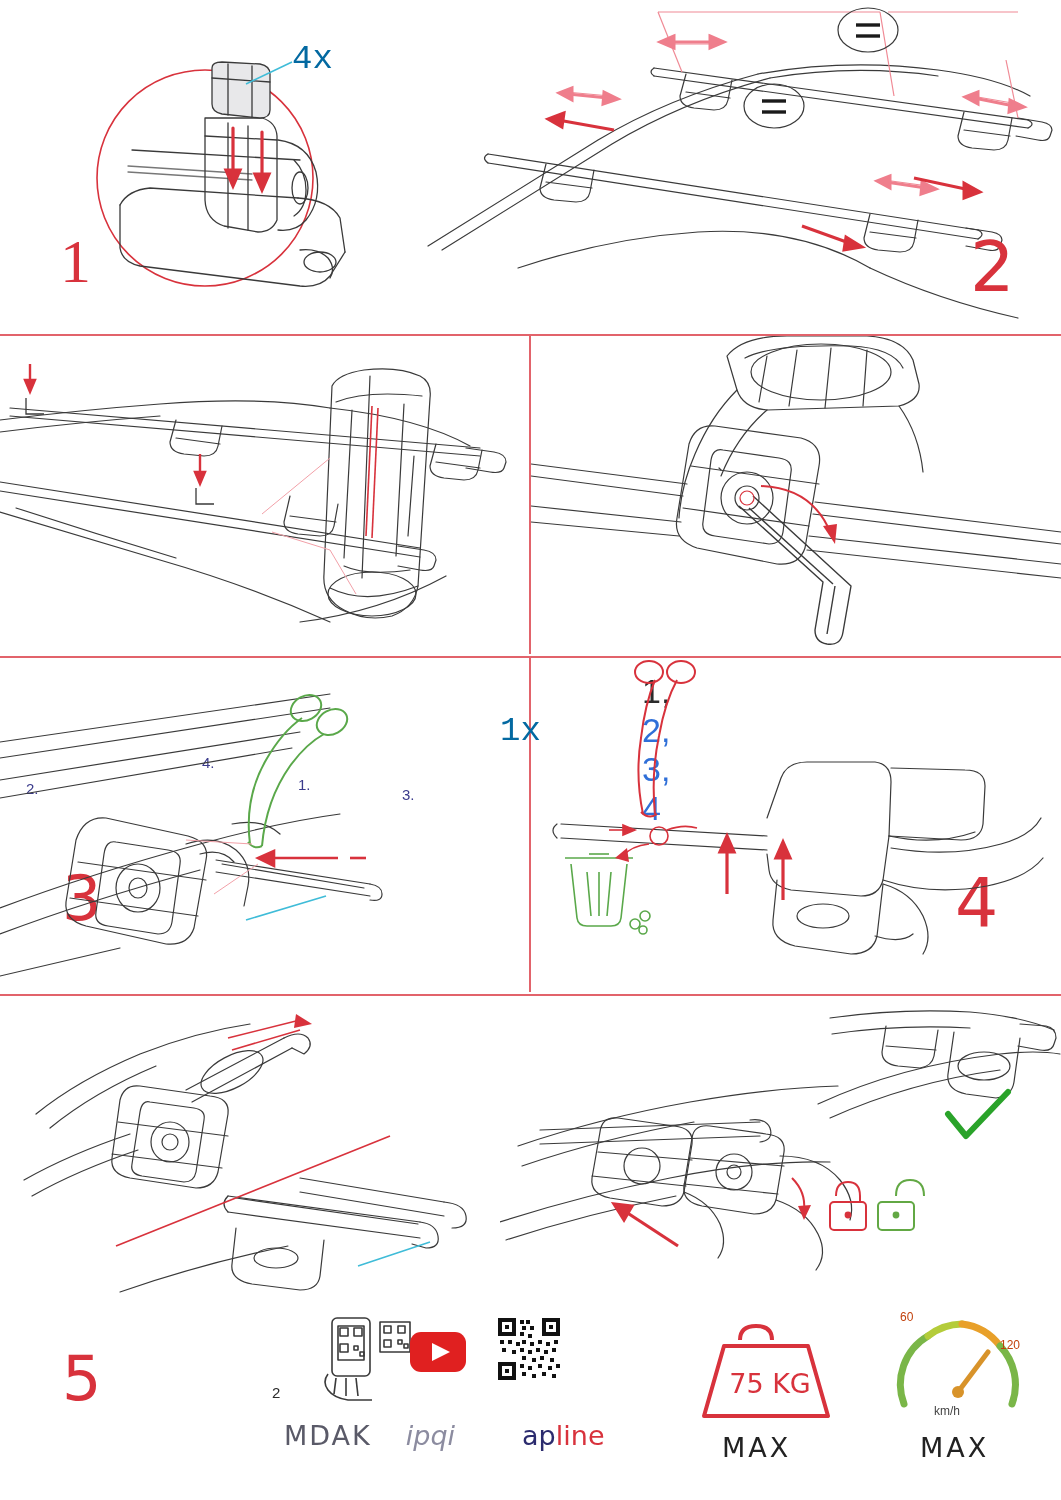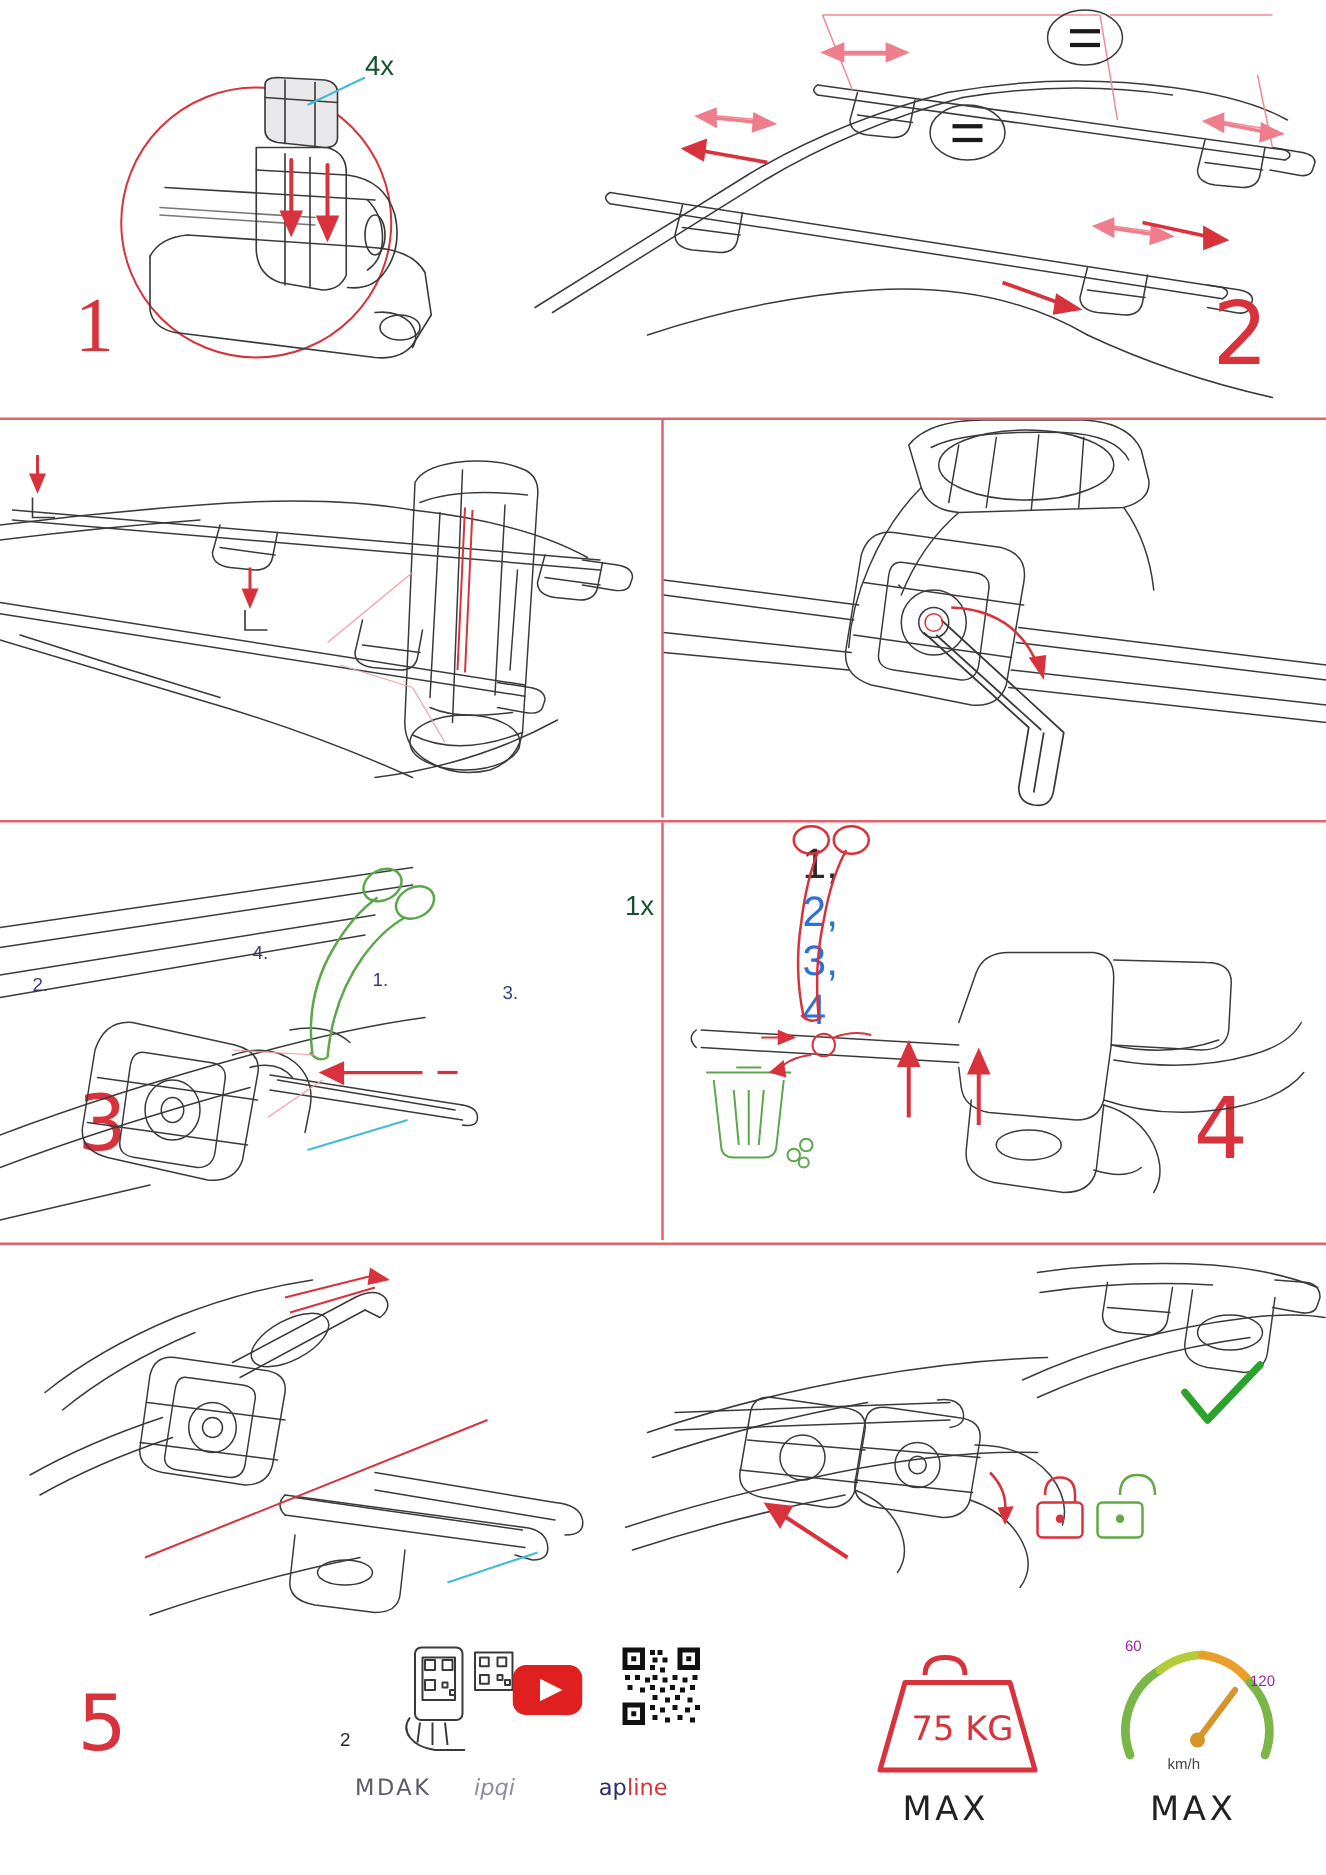--- a/index.html
+++ b/index.html
@@ -44,23 +44,23 @@
     font-size: 62px;
     line-height: 1;
     letter-spacing: 1px;
   }
   .stepnum.thin {
     font-family: "Liberation Serif", serif;
     font-weight: 300;
   }
   .qty {
     position: absolute;
-    color: #14532d;
-    font-size: 22px;
-    font-family: Liberation Sans, sans-serif;
+    color: #0369a1;
+    font-size: 34px;
+    font-family: Liberation Mono, monospace;
   }
   .tinylabel {
     position: absolute;
     font-size: 15px;
     color: #3b3b8c;
   }
   .redlabel {
     position: absolute;
     font-size: 17px;
     color: #d8323c;
@@ -104,21 +104,21 @@
   .brand-sub .accent { color: #d8323c; }
   .logo-row {
     position: absolute;
     left: 280px;
     top: 1418px;
     display: flex;
     align-items: center;
     gap: 34px;
   }
   .logo {
-    font-size: 18px;
+    font-size: 27px;
     color: #6a6a78;
     font-family: "DejaVu Sans", sans-serif;
   }
   .logo.mdak { letter-spacing: 2px; color: #5a5a68; }
   .logo.ipqi { font-style: italic; color: #8c8ca0; }
   .logo.apline { color: #2b2b6e; margin-left: 33px; }
   .logo.apline .hl { color: #d8323c; }
 
   .maxlabel {
     position: absolute;
@@ -138,21 +138,21 @@
     font-family: "DejaVu Sans", sans-serif;
   }
   .kmh {
     position: absolute;
     font-size: 12px;
     color: #444;
   }
   .gauge-num {
     position: absolute;
     font-size: 12px;
-    color: #a21caf;
+    color: #c2410c;
   }
   svg { display: block; }
   .nofill { fill: none; }
 </style>
 </head>
 <body>
 
 <div class="sheet">
 
   <div class="hrule" style="top:334px;"></div>

